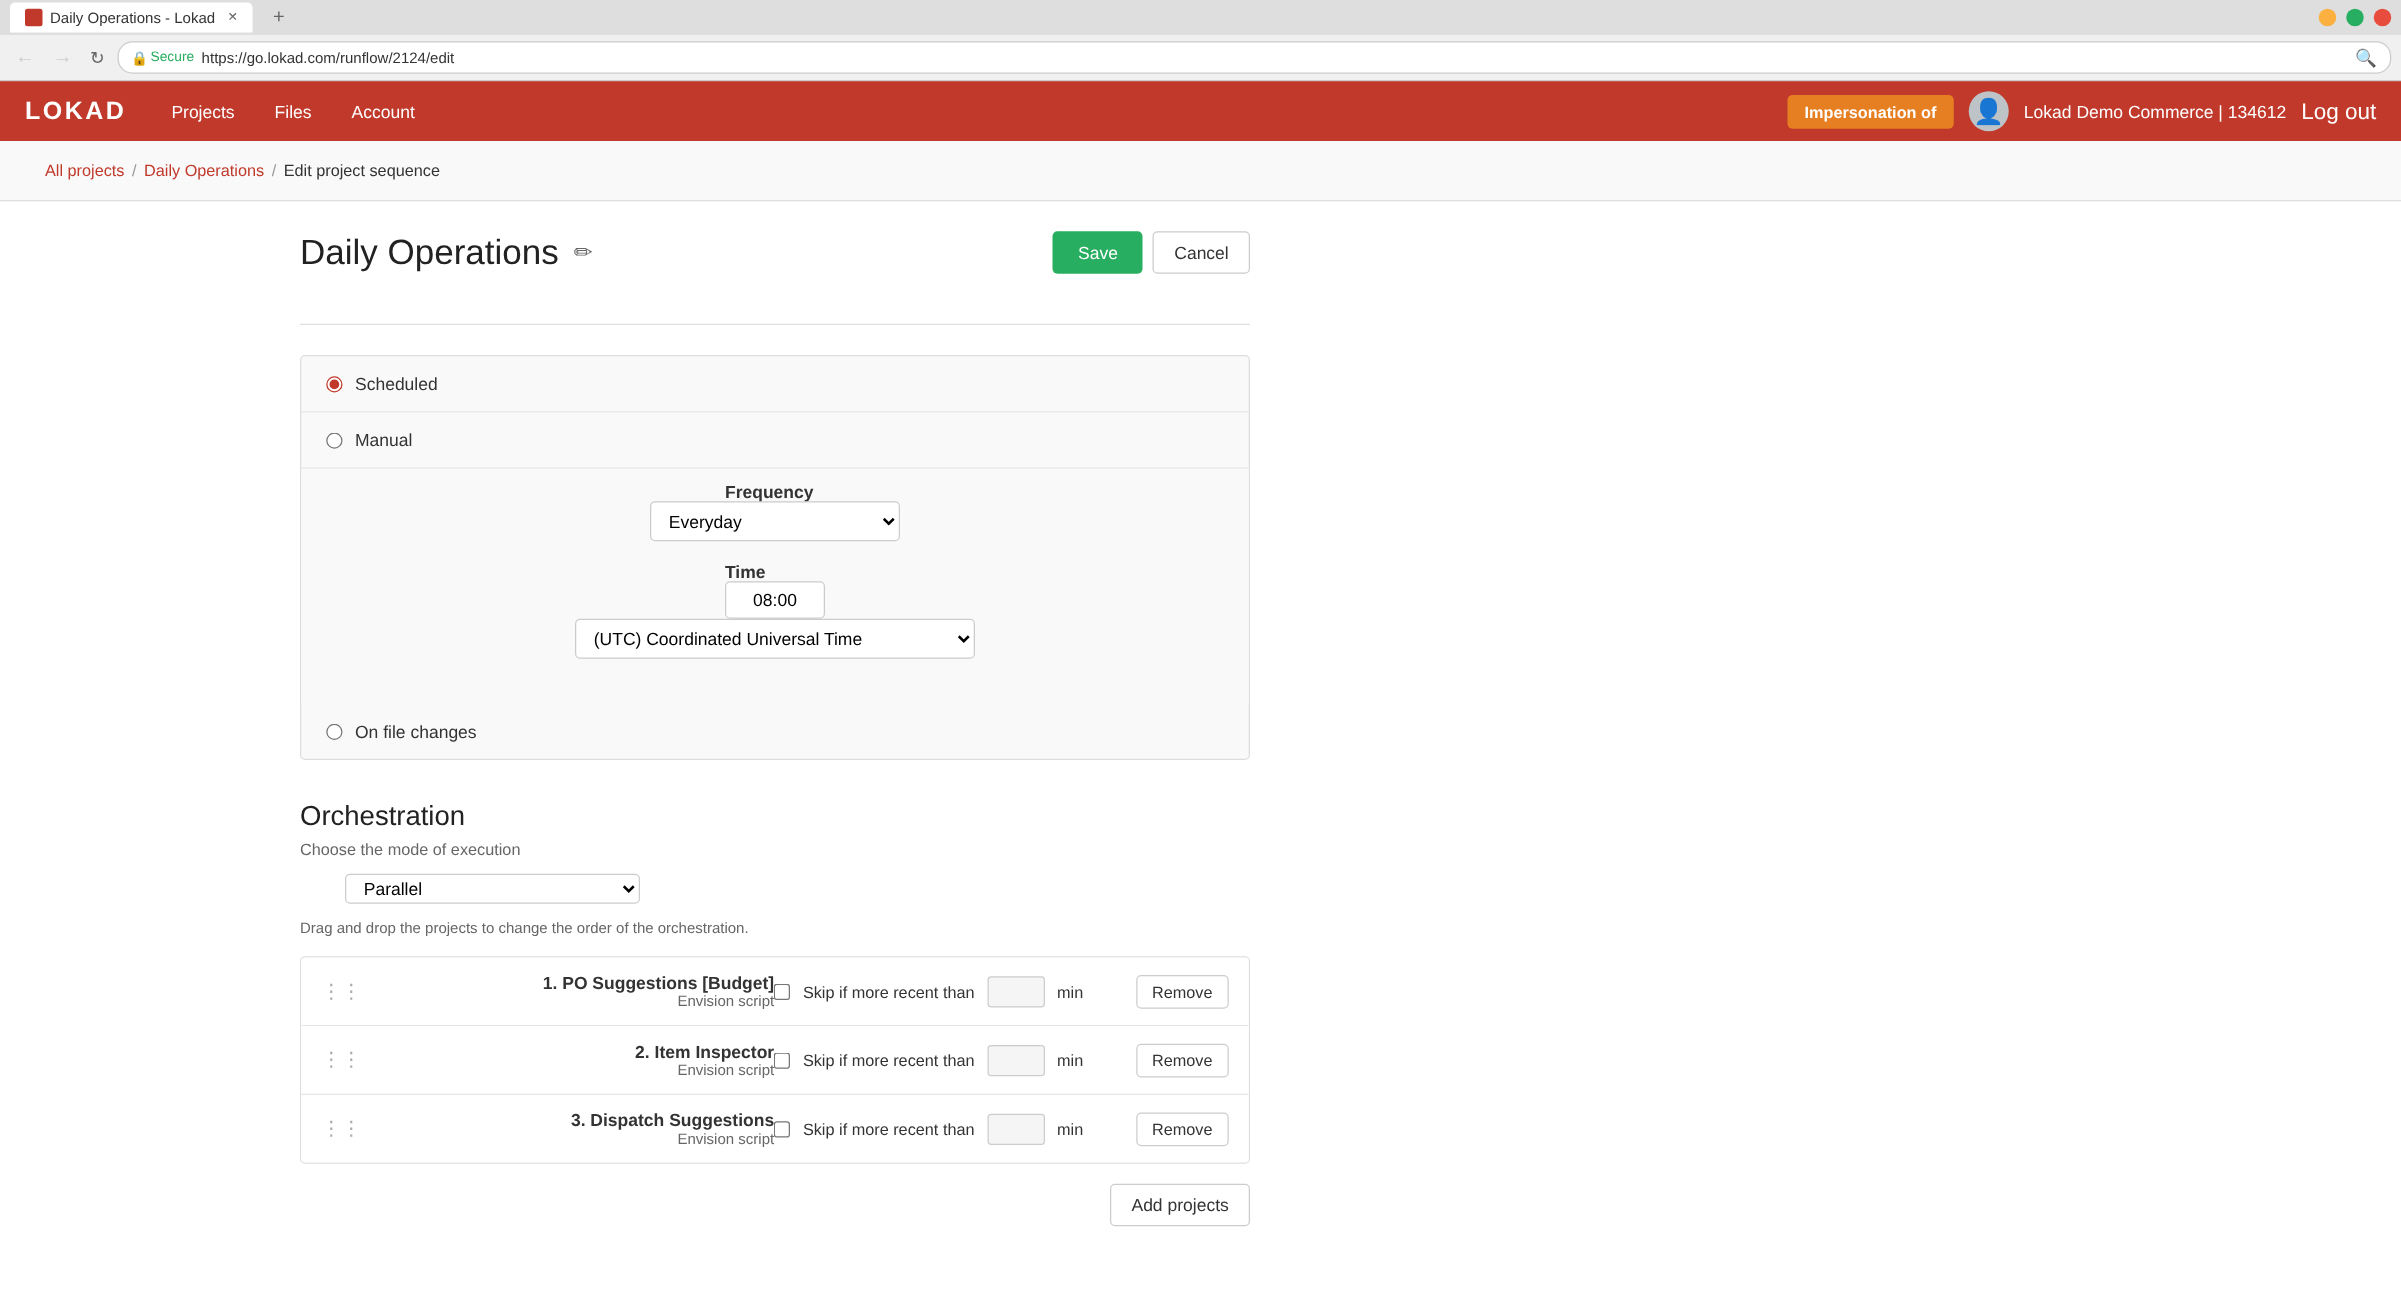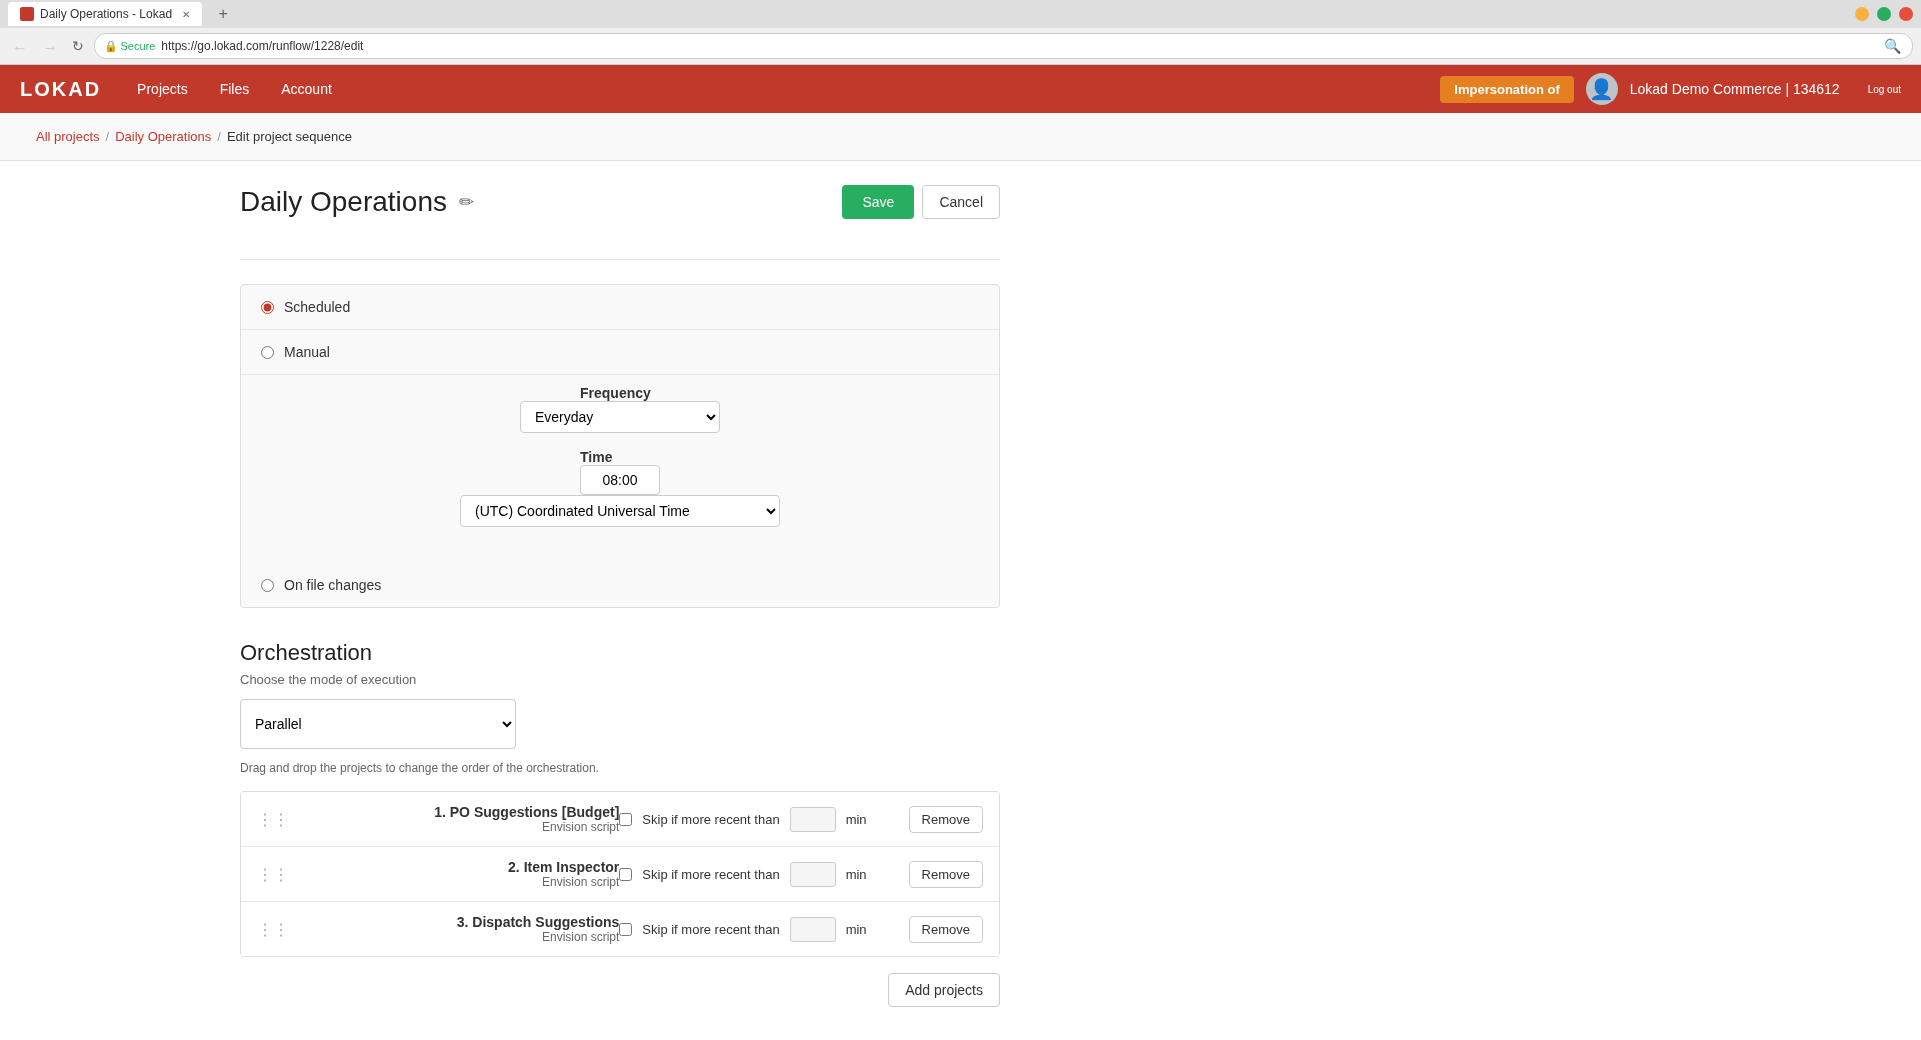--- a/index.html
+++ b/index.html
@@ -30,21 +30,21 @@
 
     
     .app-navbar { background: #c0392b; display: flex; align-items: center; padding: 0 20px; height: 48px; color: white; }
     .app-logo { font-weight: bold; font-size: 20px; letter-spacing: 2px; color: white; margin-right: 20px; }
     .nav-link { color: white; text-decoration: none; padding: 0 16px; height: 32px; display: flex; align-items: center; font-size: 14px; cursor: pointer; }
     .navbar-right { margin-left: auto; display: flex; align-items: center; gap: 12px; }
     .impersonation-btn { background: #e67e22; color: white; border: none; padding: 6px 14px; border-radius: 4px; font-size: 13px; font-weight: bold; cursor: pointer; }
     .user-avatar { width: 32px; height: 32px; border-radius: 50%; background: #bdc3c7; display: flex; align-items: center; justify-content: center; overflow: hidden; }
     .avatar-icon { font-size: 20px; color: #666; }
     .user-info { color: white; font-size: 14px; }
-    .logout-link { color: white; text-decoration: none; font-size: 10px; cursor: pointer; margin-left: 16px; }
+    .logout-link { color: white; text-decoration: none; font-size: 18px; cursor: pointer; }
 
     
     .page-content { background: white; min-height: calc(1040px - 28px - 36px - 48px); padding: 0; }
 
     
     .breadcrumb { padding: 16px 36px; background: #f9f9f9; border-bottom: 1px solid #e0e0e0; display: flex; align-items: center; gap: 6px; font-size: 13px; }
     .breadcrumb-link { color: #c0392b; text-decoration: none; cursor: pointer; }
     .breadcrumb-sep { color: #999; }
     .breadcrumb-current { color: #333; }
 
@@ -70,21 +70,21 @@
     .schedule-fields { padding: 10px 20px 20px 20px; background: #f9f9f9; }
     .field-row { display: flex; align-items: center; gap: 0; margin-bottom: 16px; flex-direction: column; }
     .field-label { width: 80px; font-size: 14px; font-weight: bold; color: #333; }
     .freq-select { width: 200px; padding: 6px 10px; border: 1px solid #ccc; border-radius: 4px; font-size: 14px; background: white; }
     .time-input { width: 80px; padding: 6px 10px; border: 1px solid #ccc; border-radius: 4px; font-size: 14px; text-align: center; }
     .tz-select { width: 320px; padding: 6px 10px; border: 1px solid #ccc; border-radius: 4px; font-size: 14px; background: white; }
 
     
     .section-title { font-size: 22px; font-weight: normal; color: #222; margin-bottom: 6px; }
     .section-sub { font-size: 13px; color: #666; margin-bottom: 12px; }
-    .mode-select { width: 276px; padding: 15px 10px; border: 1px solid #ccc; border-radius: 4px; font-size: 14px; background: white; margin-bottom: 12px; }
+    .mode-select { width: 236px; padding: 2px 10px; border: 1px solid #ccc; border-radius: 4px; font-size: 14px; background: white; margin-bottom: 12px; margin-left: 36px; }
     .drag-hint { font-size: 12px; color: #666; margin-bottom: 16px; }
 
     
     .project-list { border: 1px solid #ddd; border-radius: 4px; overflow: hidden; }
     .project-row { display: flex; align-items: center; padding: 12px 16px; border-bottom: 1px solid #e5e5e5; background: white; }
     .project-row:last-child { border-bottom: none; }
     .project-drag { color: #aaa; margin-right: 12px; cursor: grab; font-size: 16px; }
     .project-info { flex: 1; text-align: right; }
     .project-name { font-size: 14px; font-weight: bold; color: #333; }
     .project-type { font-size: 12px; color: #666; }
@@ -118,21 +118,21 @@
   </div>
   <div class="browser-toolbar">
     <button class="nav-btn" disabled="">←</button>
     <button class="nav-btn" disabled="">→</button>
     <button class="nav-btn refresh-btn">↻</button>
     <div class="address-bar">
       <span class="secure-badge">
         <span class="lock-icon">🔒</span>
         <span>Secure</span>
       </span>
-      <span class="url-text">https://go.lokad.com/runflow/1228/edit</span>
+      <span class="url-text">https://go.lokad.com/runflow/2124/edit</span>
       <span class="search-icon-bar">🔍</span>
     </div>
   </div>
 </div>
 
 <div class="app-navbar">
   <span class="app-logo">LOKAD</span>
   <a class="nav-link">Projects</a>
   <a class="nav-link">Files</a>
   <a class="nav-link">Account</a>

